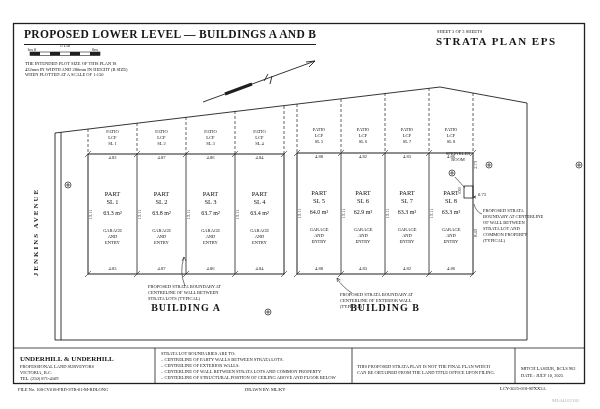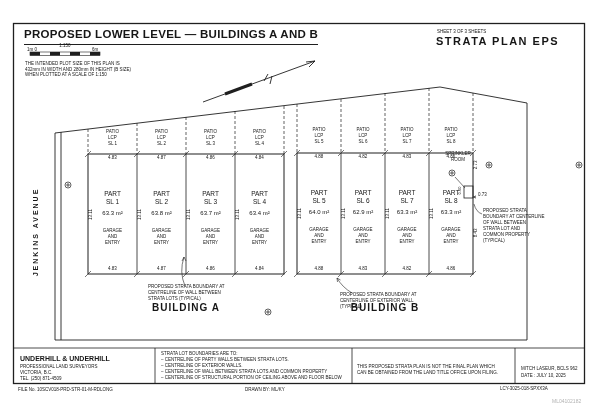--- a/index.html
+++ b/index.html
@@ -1,17 +1,17 @@
 <!DOCTYPE html>
 <html><head>
 <meta charset="utf-8">
 <style>
   html,body{margin:0;padding:0;background:#fff}
   #sheet{position:relative;width:600px;height:409px;background:#fff;color:#161616;
-         font-family:Liberation Sans, sans-serif;overflow:hidden}
+         font-family:Liberation Serif, serif;overflow:hidden}
   #lines{position:absolute;left:0;top:0}
   .t{position:absolute;line-height:1.25;white-space:nowrap}
   .pre{white-space:pre-line}
   .c{text-align:center}
   .b{font-weight:bold}
   .s4{font-size:4.5px}
   .s5{font-size:5px}
   .s10{font-size:10px;letter-spacing:1px}
   .unit{position:absolute;top:154px;height:120px}
   .unitB{top:153px;height:121px}

